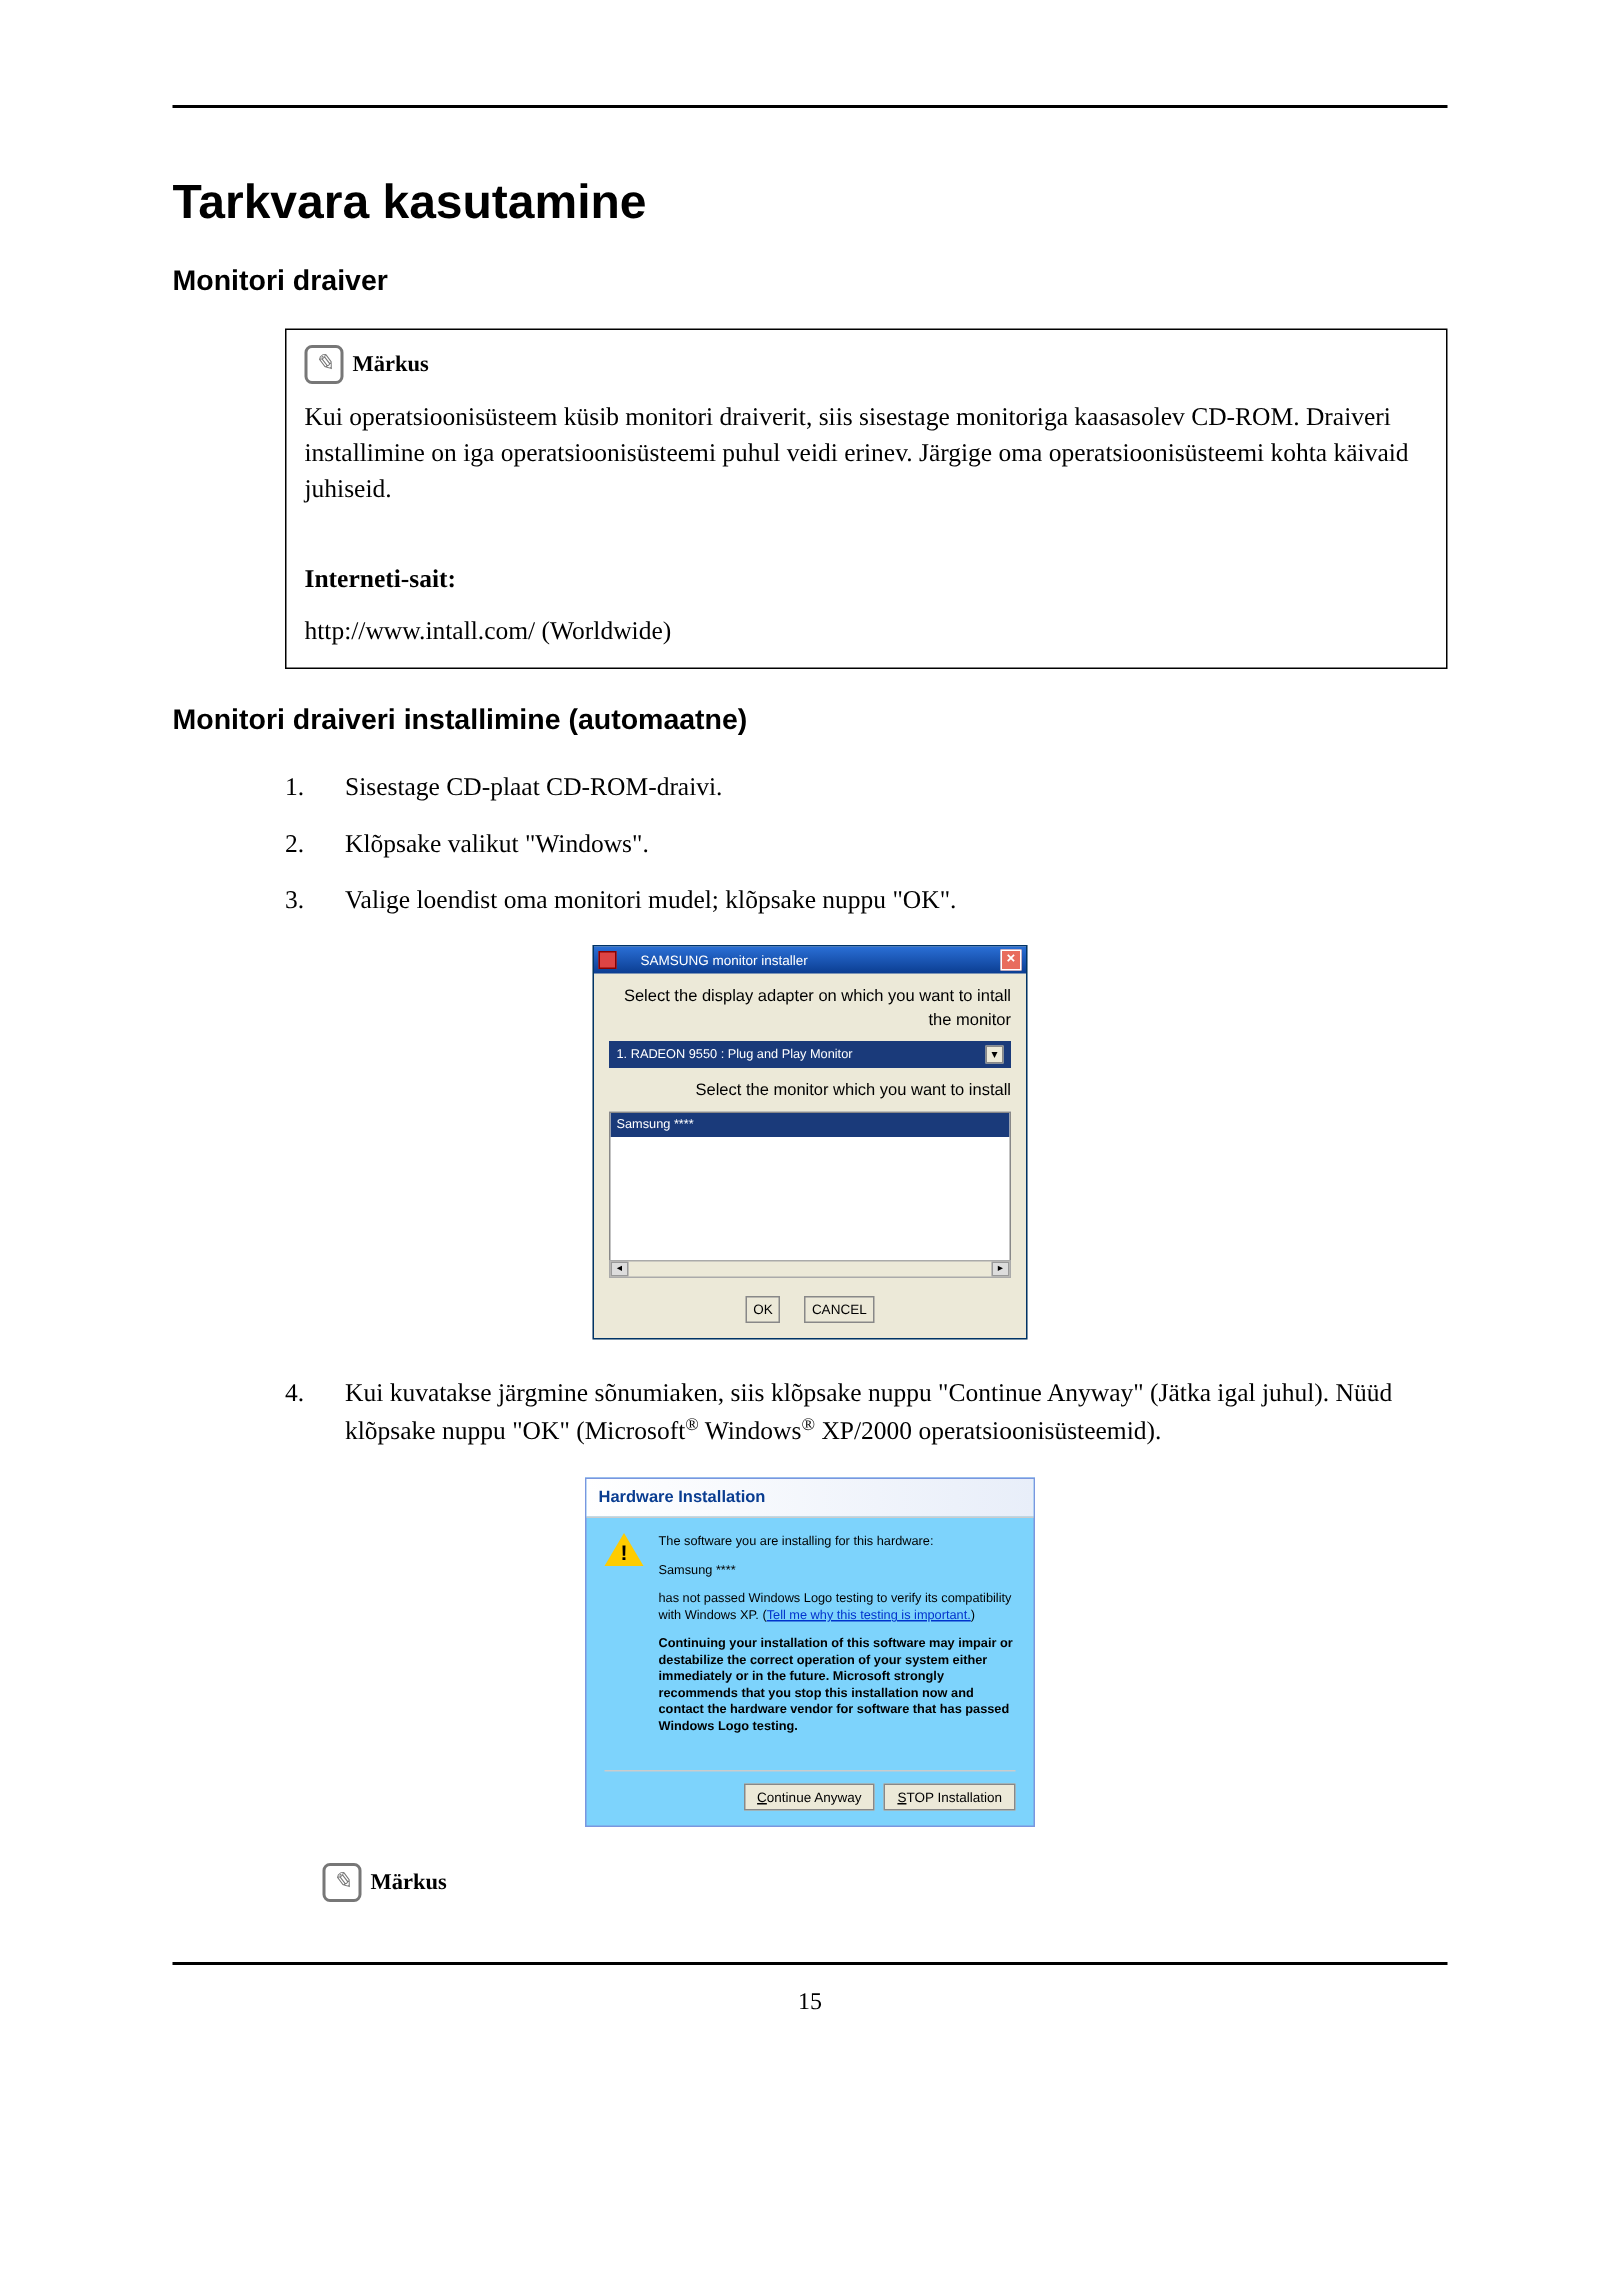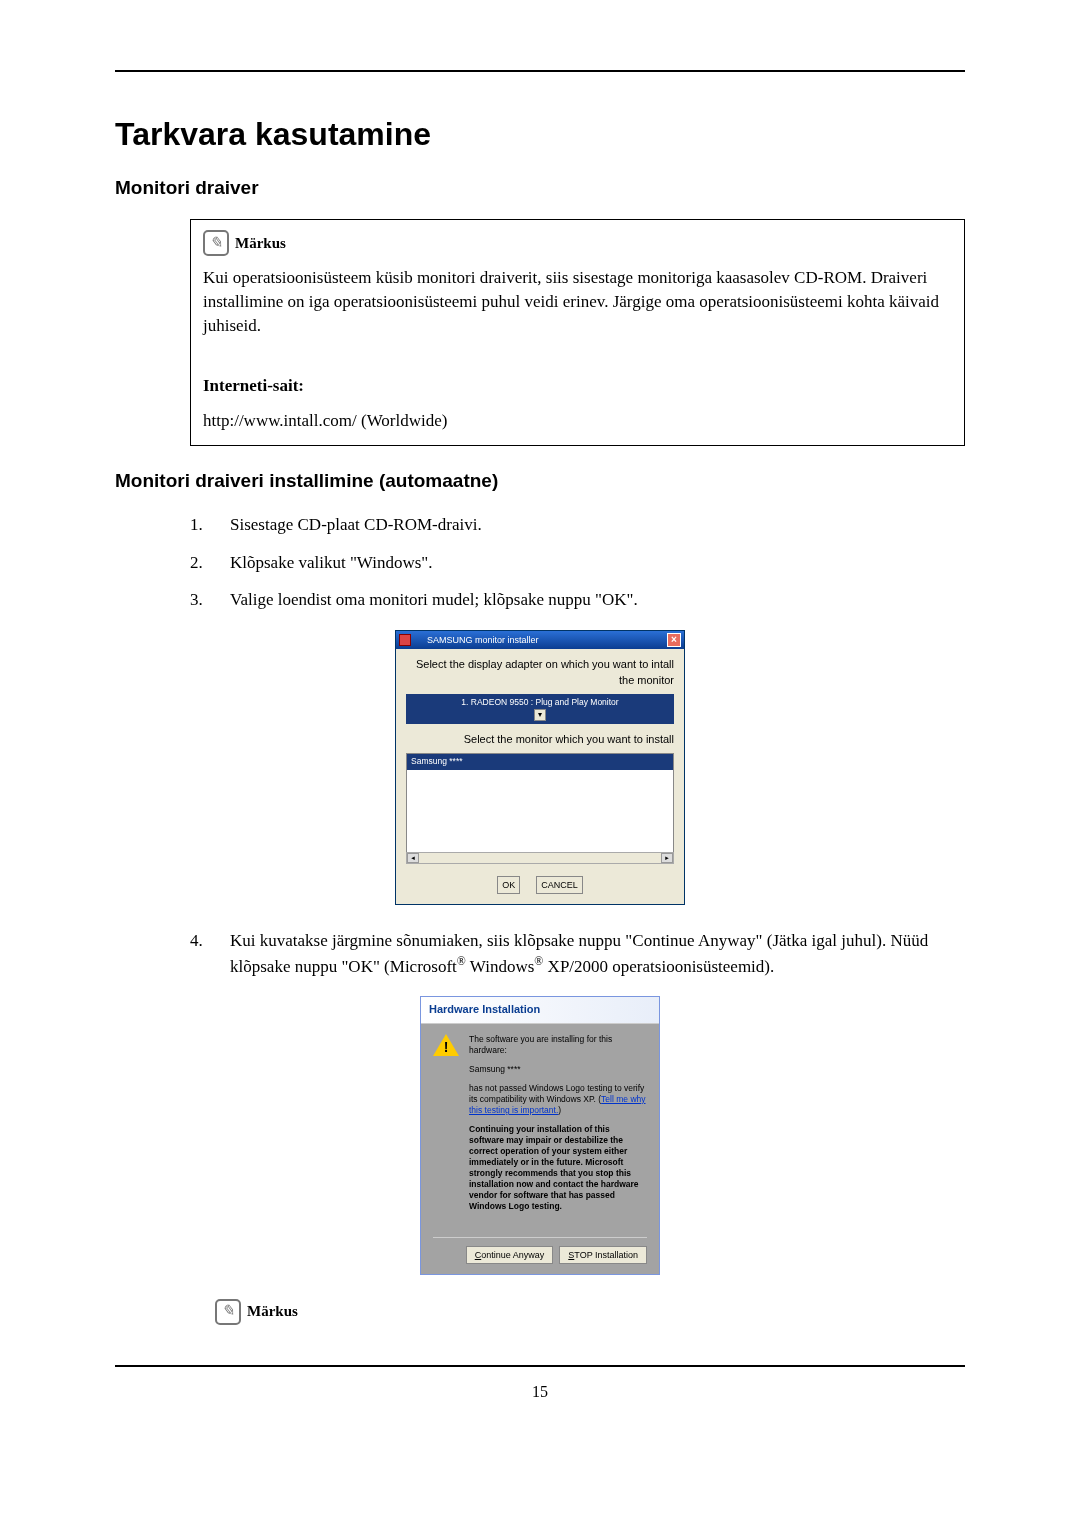--- a/index.html
+++ b/index.html
@@ -109,21 +109,20 @@
       border: 1px solid #fff; display: flex; align-items: center;
       justify-content: center; color: #fff; font-size: 10px;
       font-weight: bold; line-height: 1;
     }
     .installer-body { padding: 8px 10px 10px 10px; }
     .installer-label { text-align: right; margin-bottom: 6px; font-size: 11px; }
     .dropdown {
       background: #1a3a7a; color: #fff; padding: 3px 5px;
       display: flex; justify-content: space-between; align-items: center;
       font-size: 8.5px;
-      flex-direction: column;
     }
     .dd-arrow {
       background: #ece9d8; color: #000; width: 12px; height: 12px;
       border: 1px solid #888; display: flex; align-items: center;
       justify-content: center; font-size: 8px;
     }
     .monitor-list {
       background: #fff; border: 1px solid #888; height: 100px;
       margin-top: 4px; overflow: hidden;
     }
@@ -140,23 +139,23 @@
       font-size: 7px; display: flex; align-items: center; justify-content: center;
     }
     .btn-row {
       display: flex; justify-content: center; gap: 16px; margin-top: 12px;
     }
     .win-btn {
       background: #ece9d8; border: 1px solid #888; padding: 3px 4px;
       font-size: 9px; font-family: Tahoma, sans-serif;
     }
     .hw-window {
-      width: 240px; border: 1px solid #7a96df;
+      width: 300px; border: 1px solid #7a96df;
       font-family: Tahoma, Arial, sans-serif; font-size: 9px;
-      background: #a3a3a3;
+      background: #7dd3fc;
     }
     .hw-title {
       background: linear-gradient(to right, #fff, #e8eef9);
       color: #0a3d91; font-weight: bold; padding: 5px 8px;
       border-bottom: 1px solid #ccc; font-size: 11px;
     }
     .hw-body { padding: 10px 12px 10px 12px; display: flex; gap: 10px; }
     .warn-icon {
       width: 26px; height: 24px; position: relative; flex-shrink: 0;
     }

